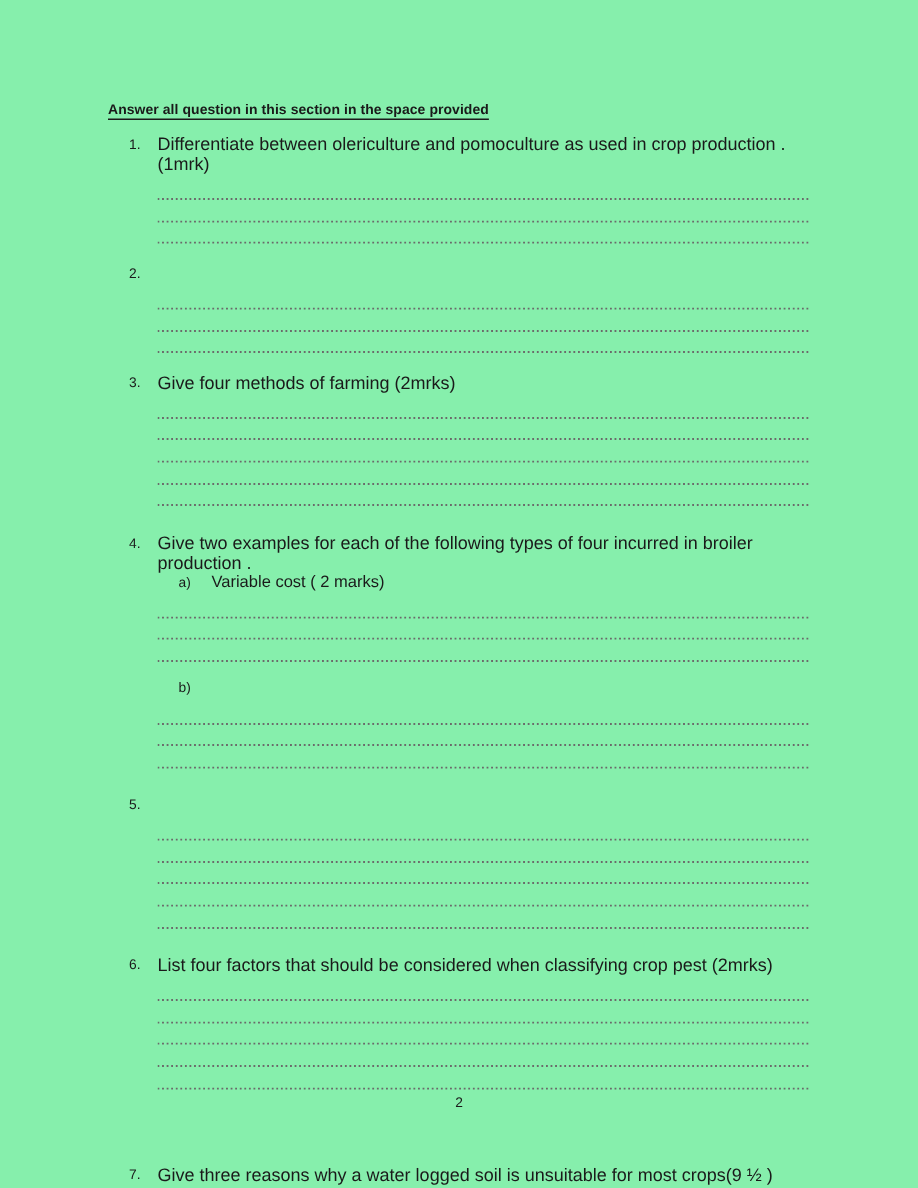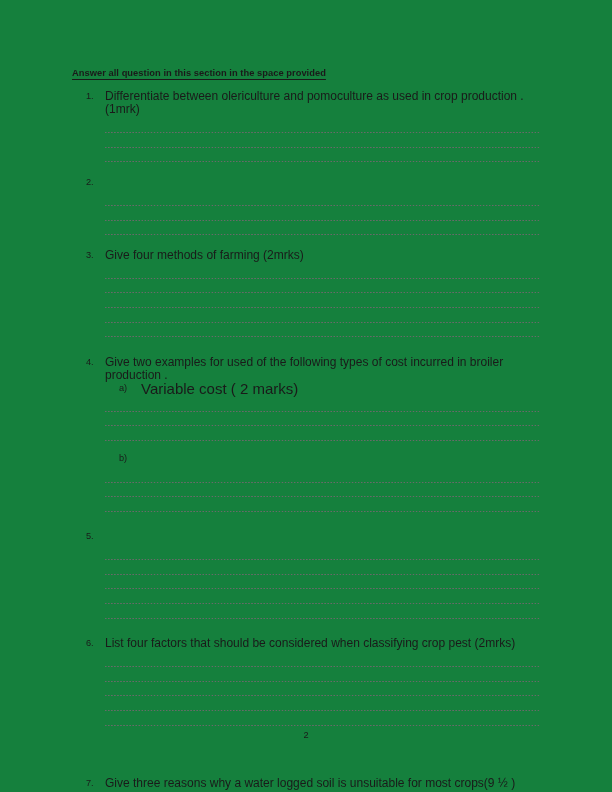--- a/index.html
+++ b/index.html
@@ -9,21 +9,21 @@
     background: #ffffff;
   }
   body {
     font-family: "Liberation Sans", sans-serif;
     color: #1a1a1a;
   }
   .page {
     position: relative;
     width: 612px;
     height: 792px;
-    background: #15803d;
+    background: #86efac;
     overflow: hidden;
     box-sizing: border-box;
   }
   
   .section-heading {
     position: absolute;
     left: 72px;
     top: 68px;
     font-size: 9.3px;
     font-weight: bold;
@@ -71,21 +71,21 @@
     padding-left: 119px;
     min-height: 13px;
   }
   .subq-label {
     width: 22px;
     flex: 0 0 22px;
     font-size: 9.2px;
     line-height: 13px;
   }
   .subq-text {
-    font-size: 15px;
+    font-size: 11px;
     line-height: 13px;
     flex: 1 1 auto;
   }
   
   .answer-lines {
     margin-left: 105px;
     margin-right: 72px;
   }
   .answer-lines.sub {
     margin-left: 105px;
@@ -152,21 +152,21 @@
           <div class="dotted-line"></div>
           <div class="dotted-line"></div>
           <div class="dotted-line"></div>
           <div class="dotted-line"></div>
         </div>
       </div>
       <div style="height: 17px;"></div>
       <div class="question">
         <div class="q-line">
           <span class="q-num">4.</span>
-          <span class="q-text">Give two examples for used of the following types of cost incurred in broiler production .</span>
+          <span class="q-text">Give two examples for each of the following types of four incurred in broiler production .</span>
         </div>
         <div class="subq-line">
           <span class="subq-label">a)</span>
           <span class="subq-text">Variable cost ( 2 marks)</span>
         </div>
         <div style="height: 4px;"></div>
         <div class="answer-lines sub">
           <div class="dotted-line"></div>
           <div class="dotted-line"></div>
           <div class="dotted-line"></div>

